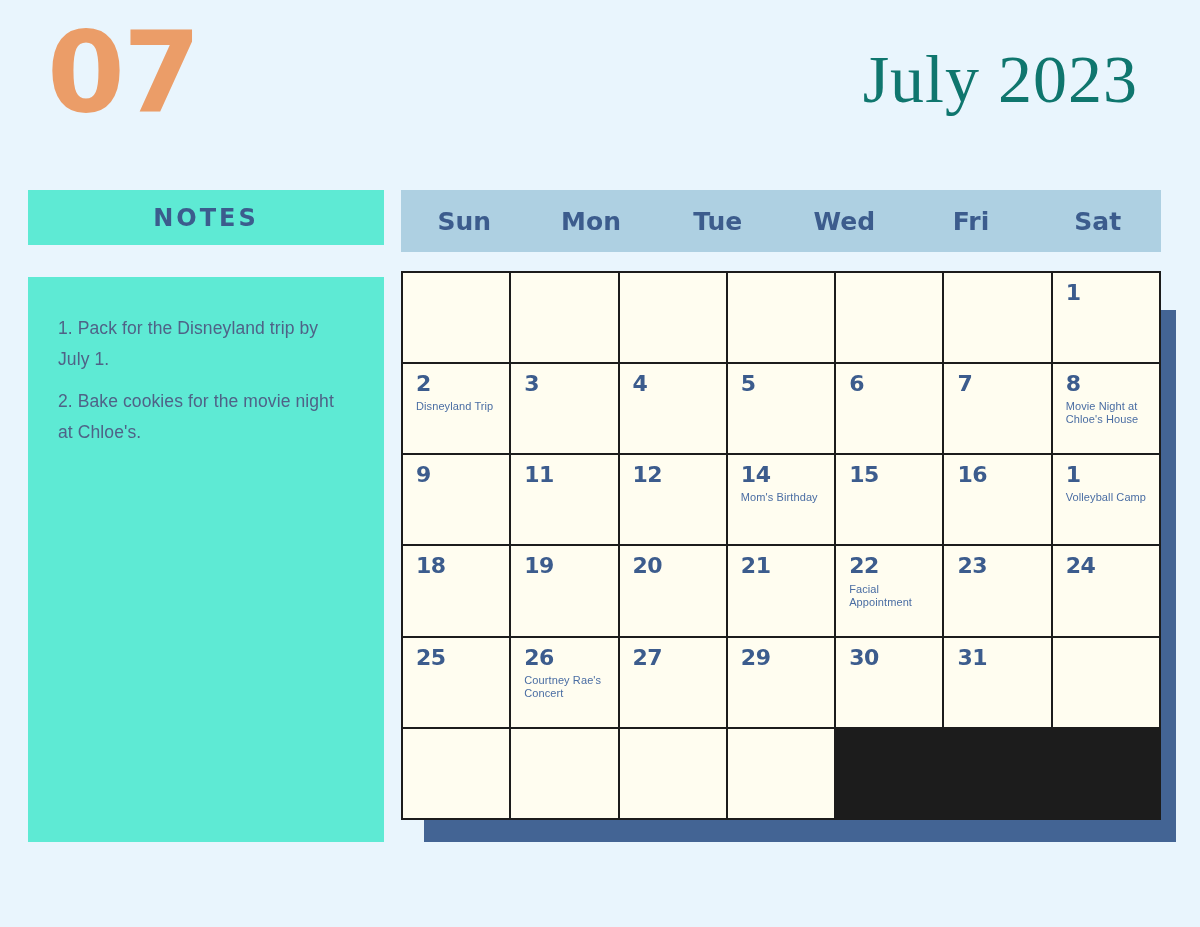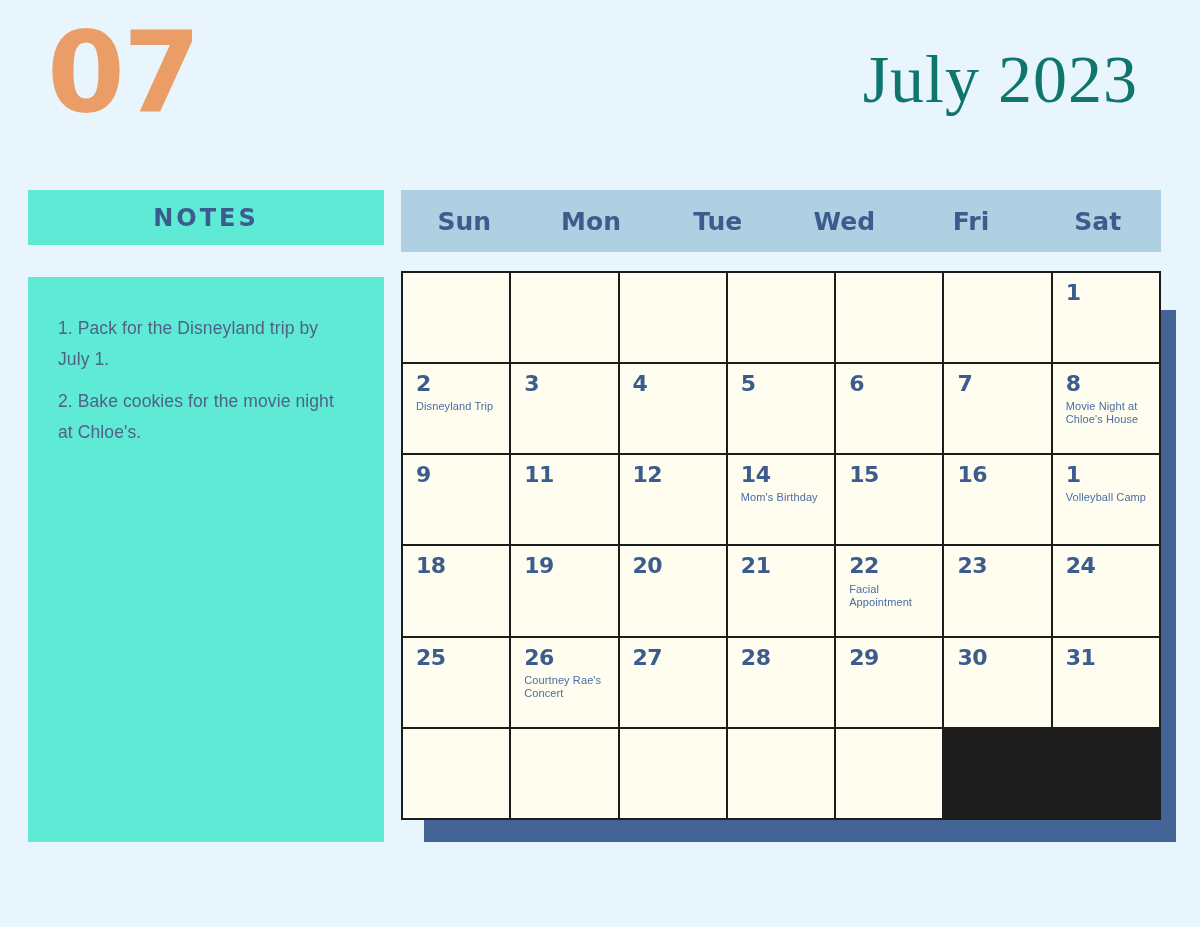--- a/index.html
+++ b/index.html
@@ -270,23 +270,20 @@
         <div class="day-number">25</div>
       </div>
       <div class="day-cell">
         <div class="day-number">26</div>
         <div class="day-event">Courtney Rae's Concert</div>
       </div>
       <div class="day-cell">
         <div class="day-number">27</div>
       </div>
       <div class="day-cell">
-        <div class="day-number">28</div>
-      </div>
-      <div class="day-cell">
         <div class="day-number">29</div>
       </div>
       <div class="day-cell">
         <div class="day-number">30</div>
       </div>
       <div class="day-cell">
         <div class="day-number">31</div>
       </div>
       <div class="day-cell empty">
         <div class="day-number"></div>

